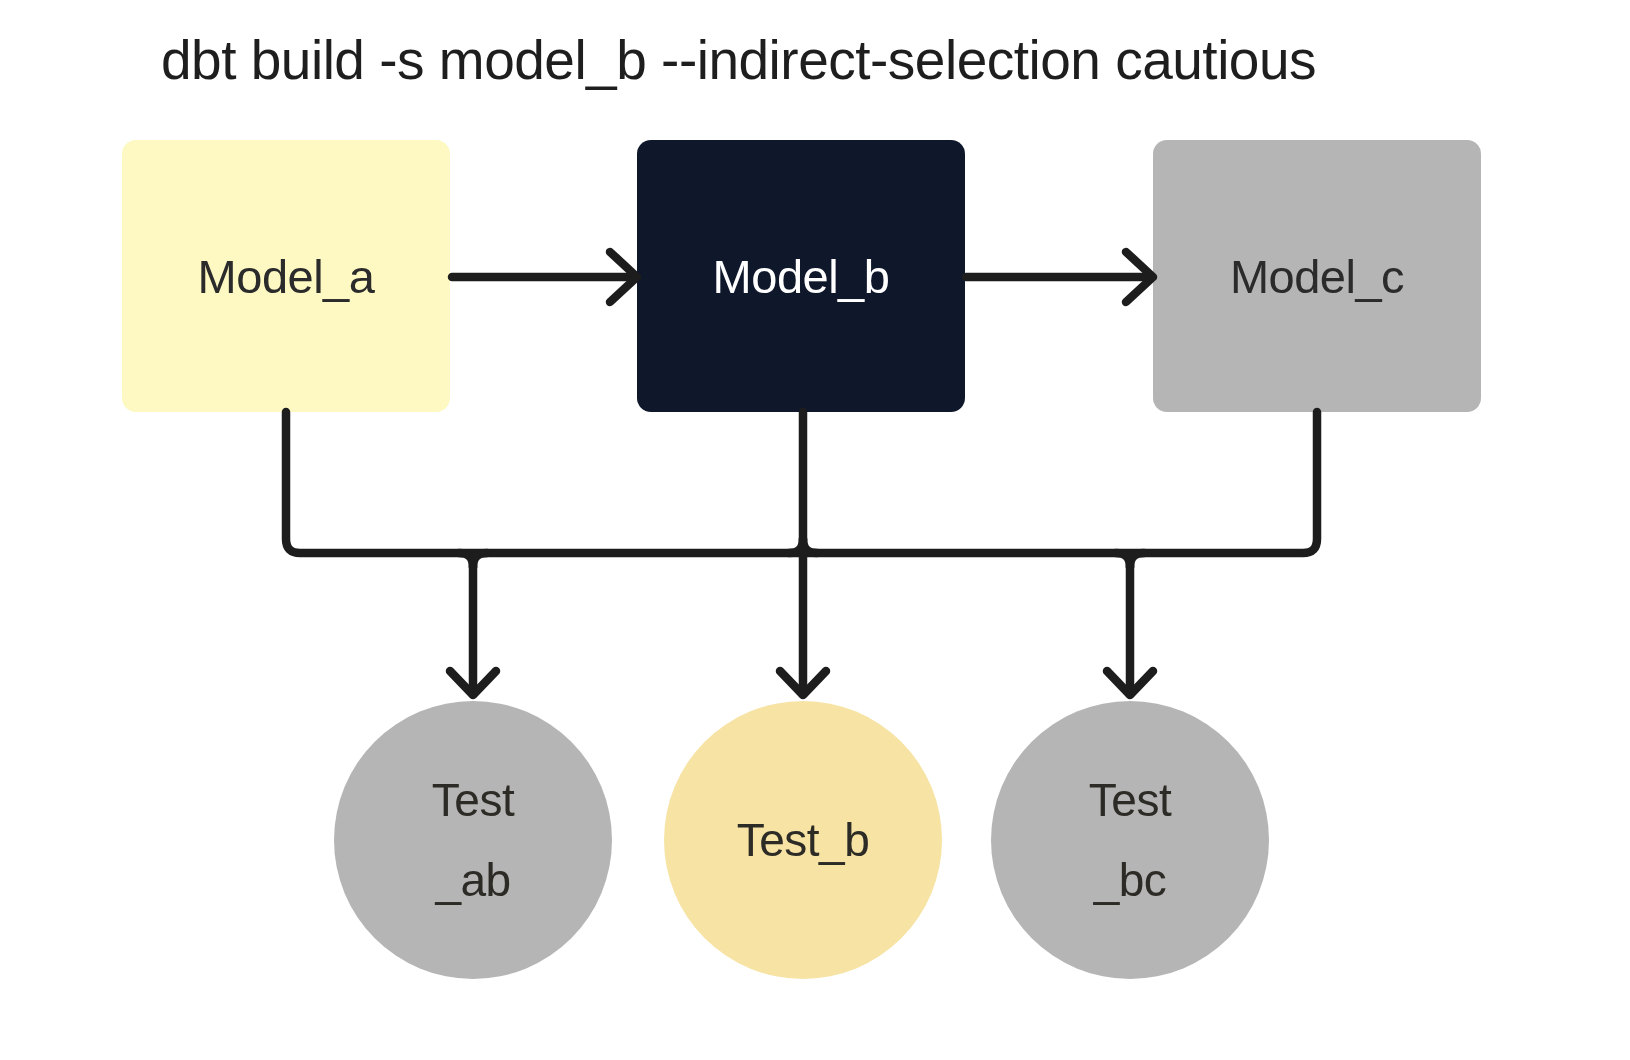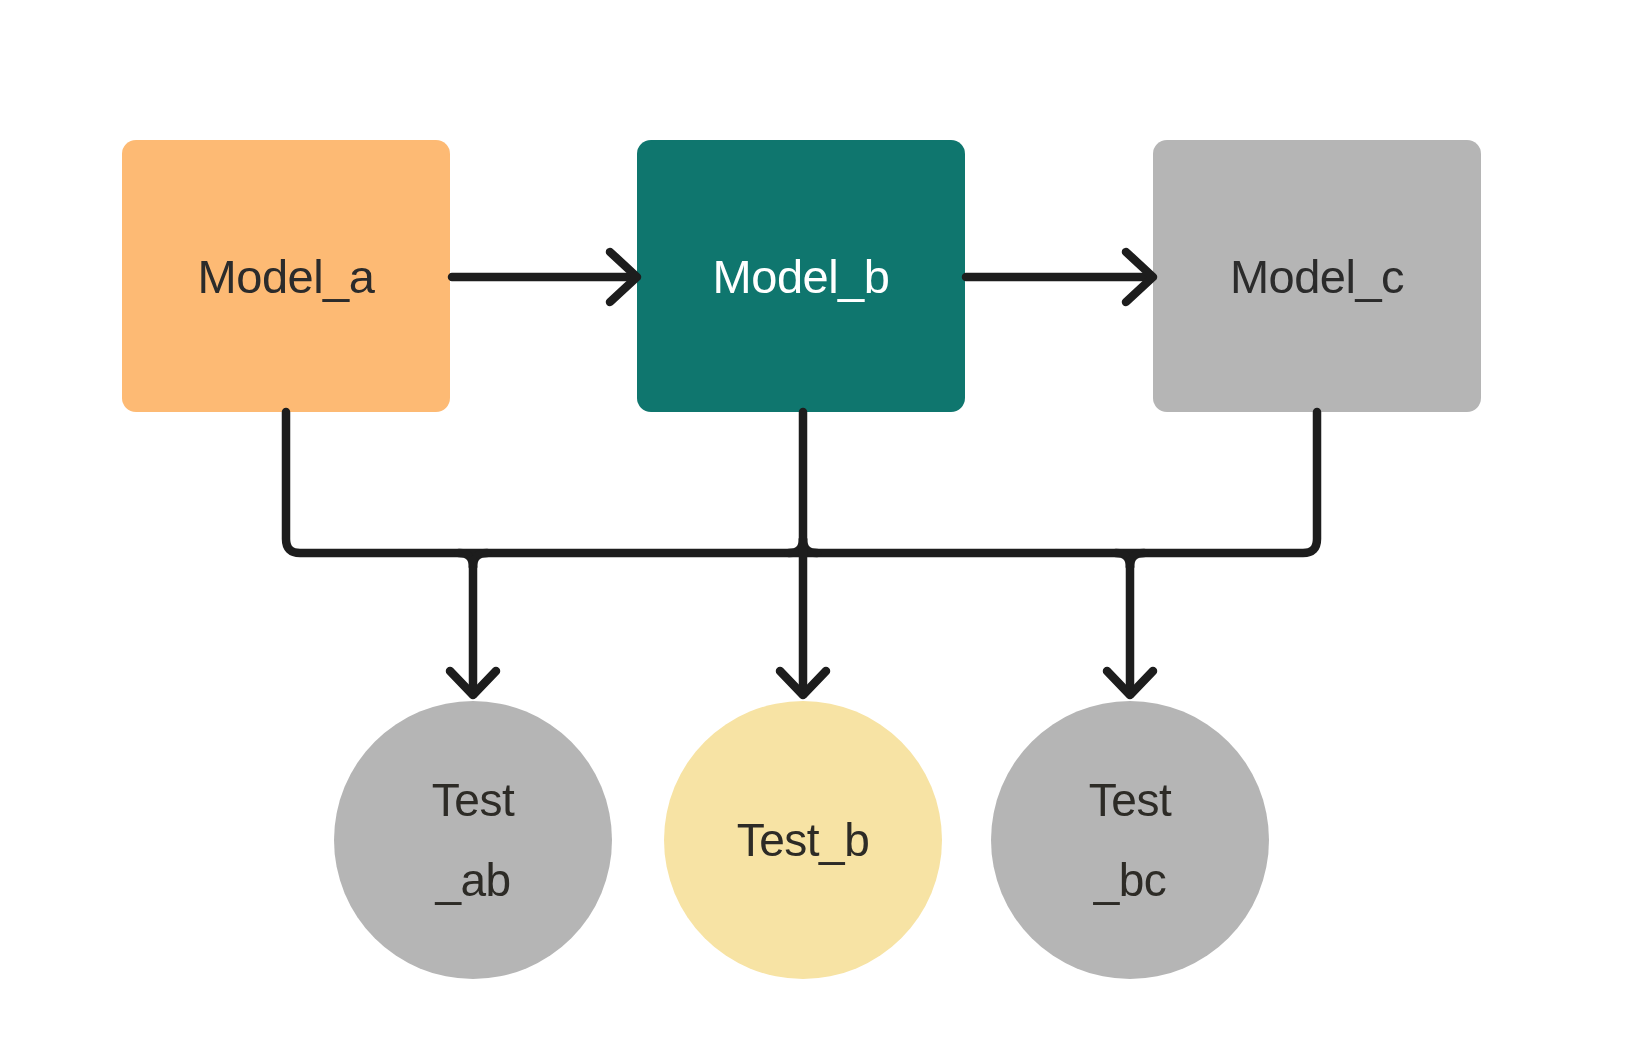--- a/index.html
+++ b/index.html
@@ -78,26 +78,27 @@
     stroke-width: 8.5;
     stroke-linecap: round;
     stroke-linejoin: round;
   }
 </style>
 </head>
 <body>
 
 <div class="canvas">
 
+  <div class="title">dbt build -s model_b --indirect-selection cautious</div>
 
-  <div class="node box" id="model-a" style="background: #fdba74;">
+  <div class="node box" id="model-a" style="background: #fef9c3;">
     <span class="box-label">Model_a</span>
   </div>
 
-  <div class="node box selected" id="model-b" style="background: #0f766e;">
+  <div class="node box selected" id="model-b" style="background: #0f172a;">
     <span class="box-label">Model_b</span>
   </div>
 
   <div class="node box" id="model-c" style="background: rgb(181, 181, 181); justify-content: center;">
     <span class="box-label">Model_c</span>
   </div>
 
   <div class="node circle" id="test-ab" style="background: rgb(181, 181, 181);">
     <span class="circle-line">Test</span>
     <span class="circle-line">_ab</span>

